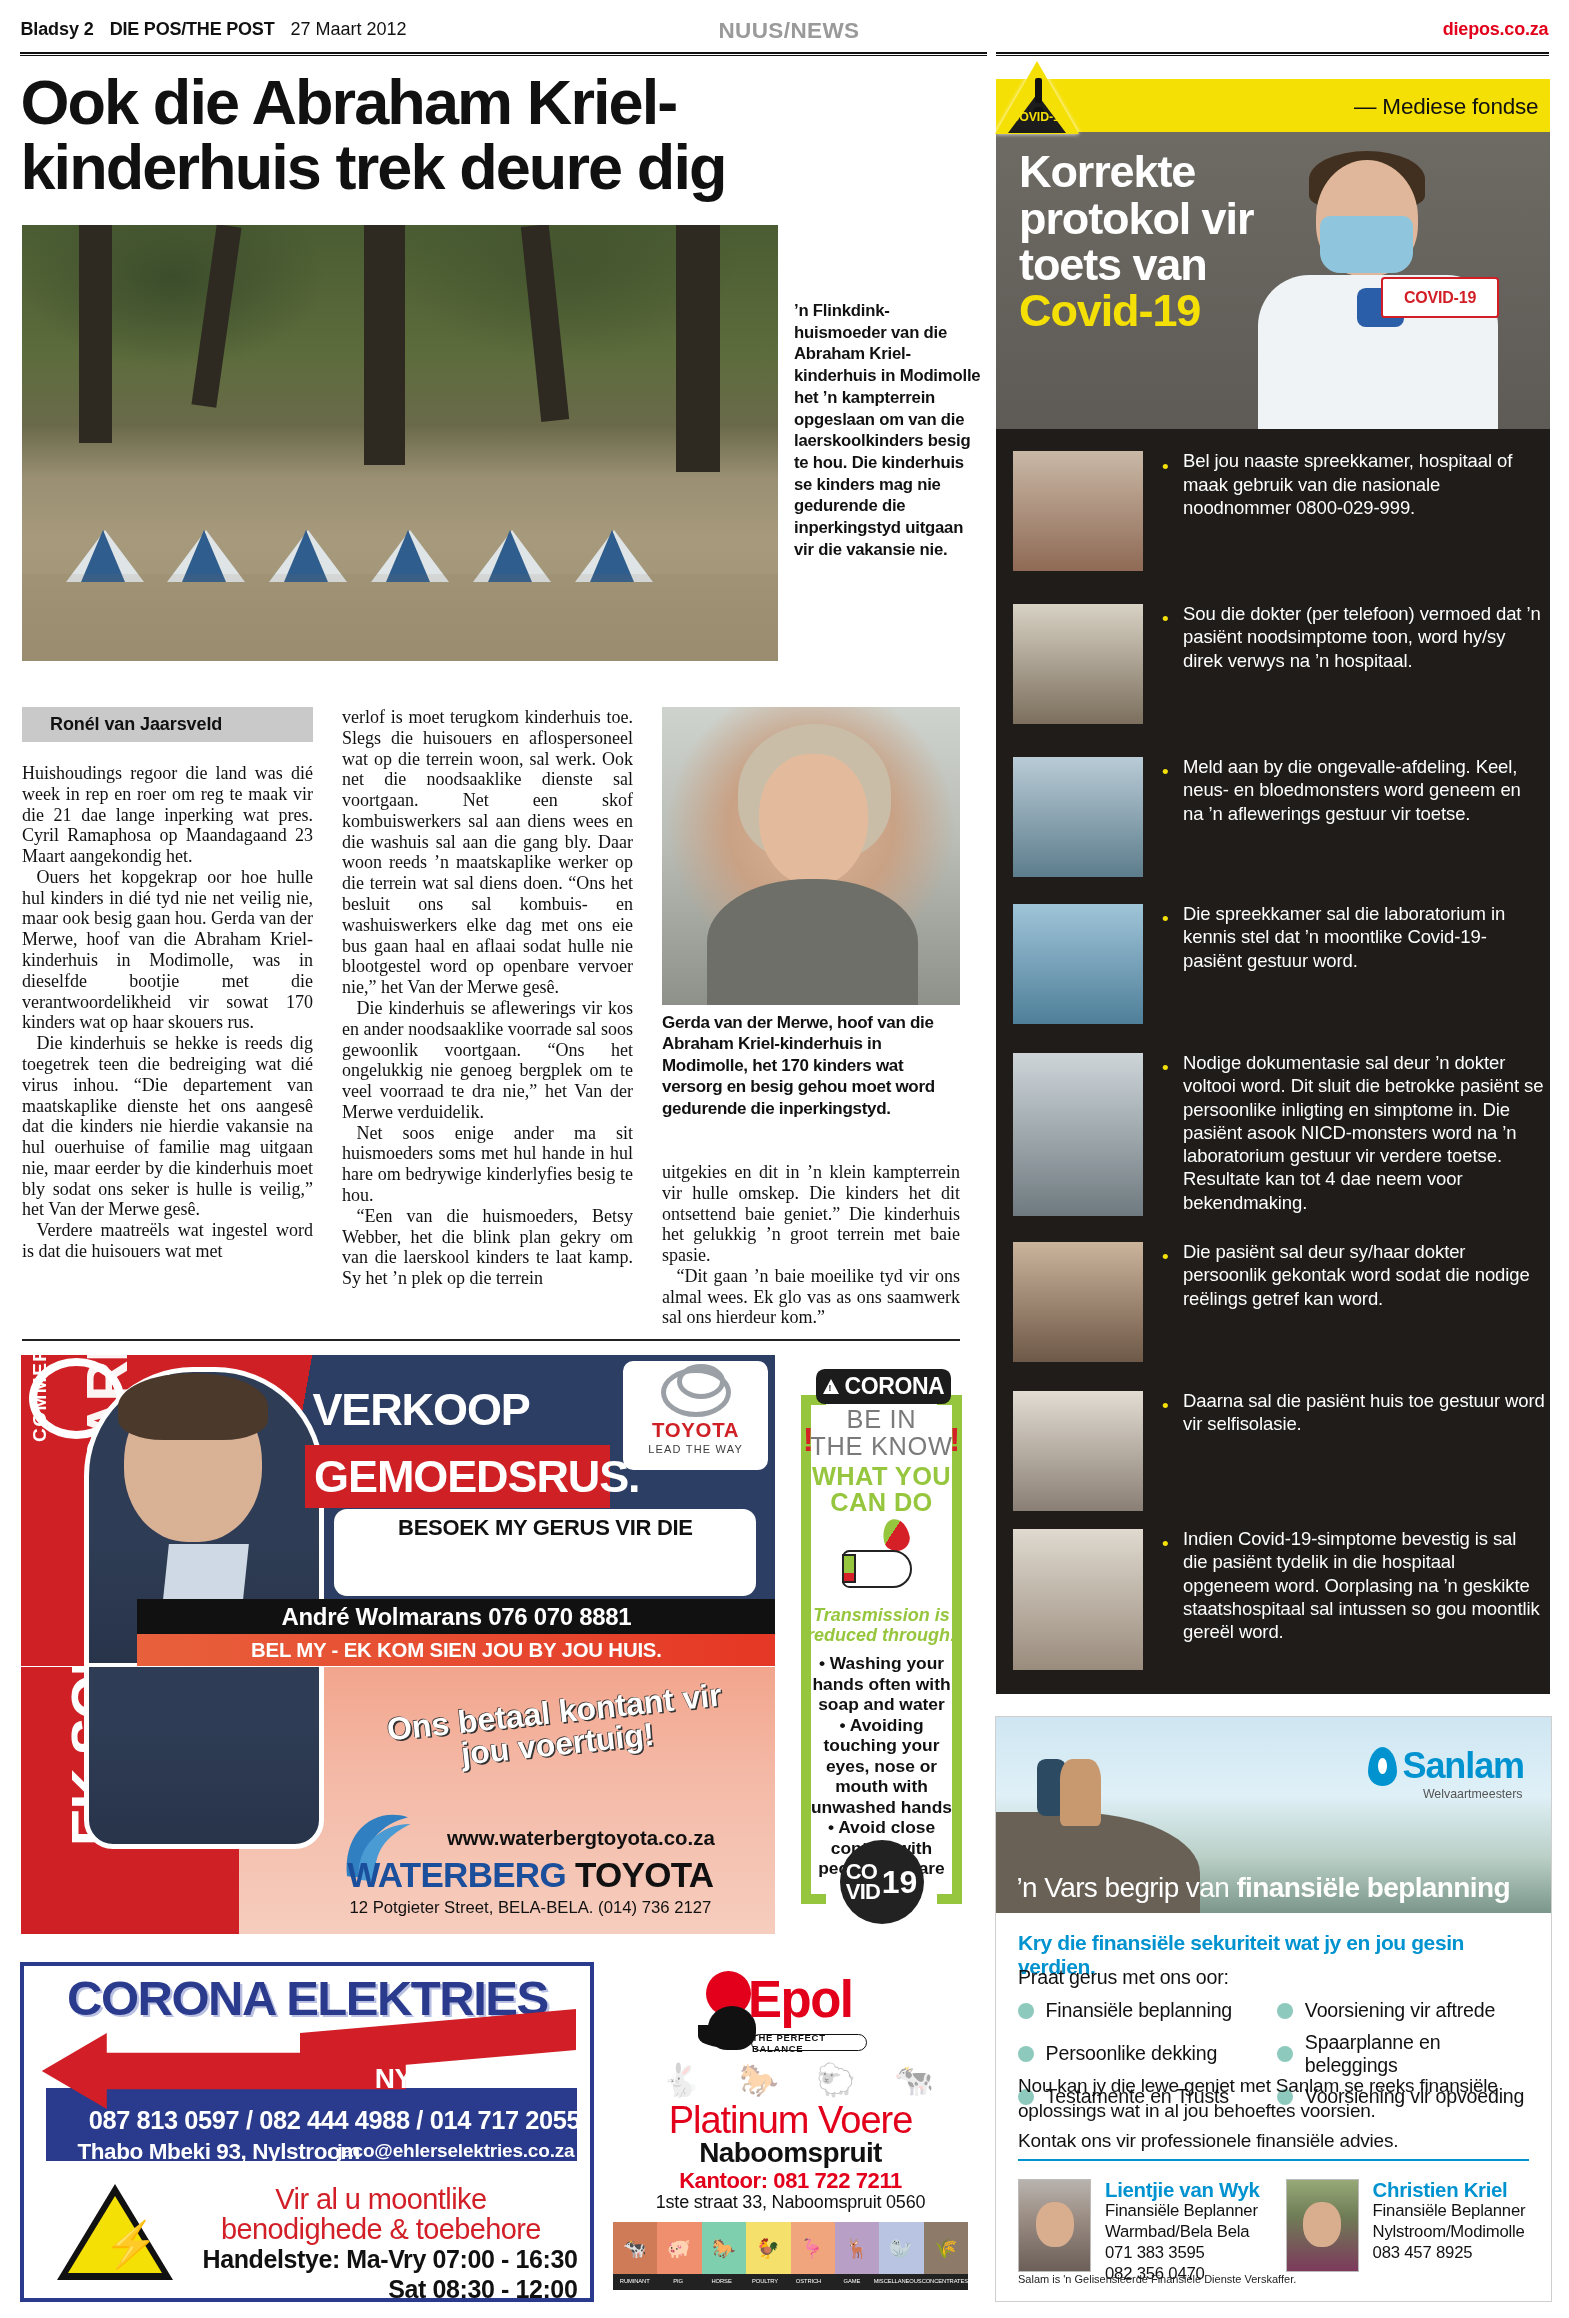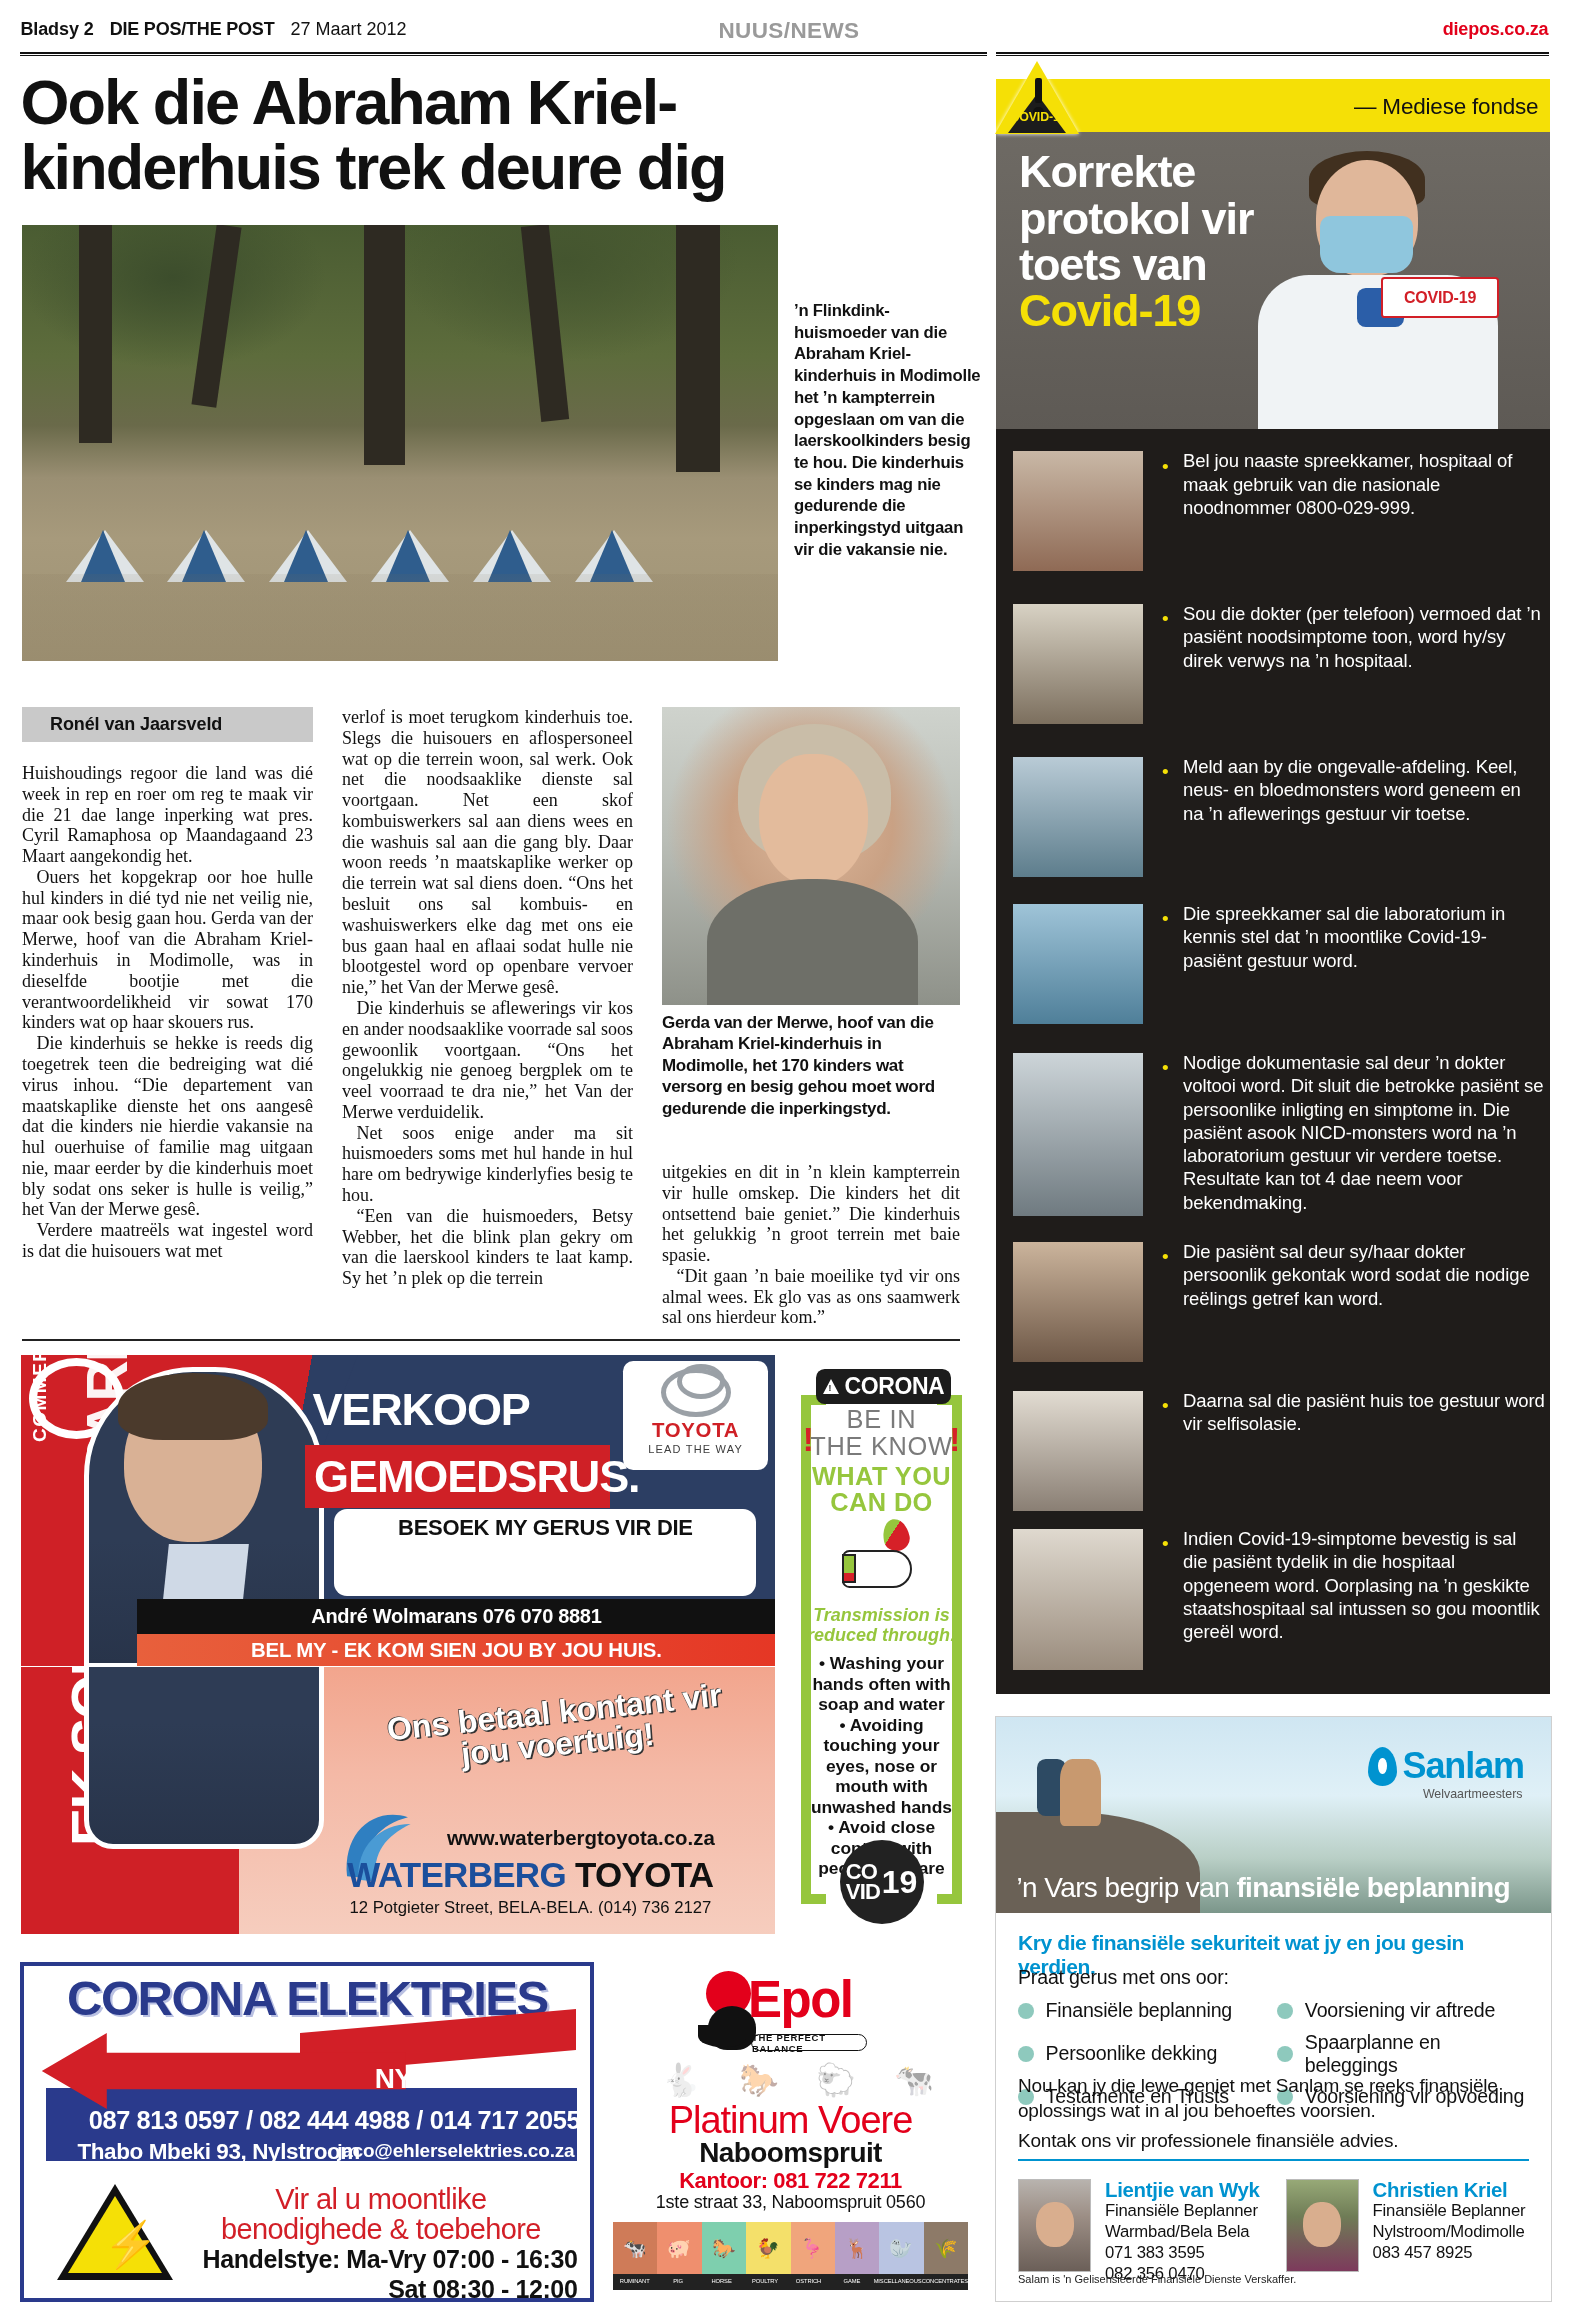--- a/index.html
+++ b/index.html
@@ -205,21 +205,21 @@
   .ty-bubble {
     position: absolute; left: 313px; top: 154px; width: 422px; height: 87px;
     background: #fff; border-radius: 13px; text-align: center; padding-top: 5.8px;
   }
   .ty-bubble-l1 { font-size: 22px; font-weight: bold; color: #111; letter-spacing: -0.3px; }
   .ty-bubble-l2 { font-size: 41px; font-weight: bold; color: #cf2026; letter-spacing: -1px; line-height: 1; }
   .ty-namebar {
     position: absolute; left: 116px; top: 244px; right: 0; height: 35px;
     background: #111; color: #fff; display: flex; align-items: center; justify-content: center;
   }
-  .ty-namebar span { font-size: 20px; font-weight: bold; letter-spacing: -0.3px; }
+  .ty-namebar span { font-size: 24px; font-weight: bold; letter-spacing: -0.3px; }
   .ty-redstrip {
     position: absolute; left: 116px; top: 279px; right: 0; height: 33px;
     background: linear-gradient(to right, #e8603c, #e53725);
     display: flex; align-items: center; justify-content: center;
   }
   .ty-redstrip span { font-size: 20.4px; font-weight: bold; color: #fff; letter-spacing: -0.2px; }
 
   .ad-toyota-b {
     position: absolute; left: 20.4px; top: 1666px; width: 756px; height: 269px;
     background: linear-gradient(to bottom, #f2a58d 0%, #f4b9a6 40%, #f6cdbe 100%);

